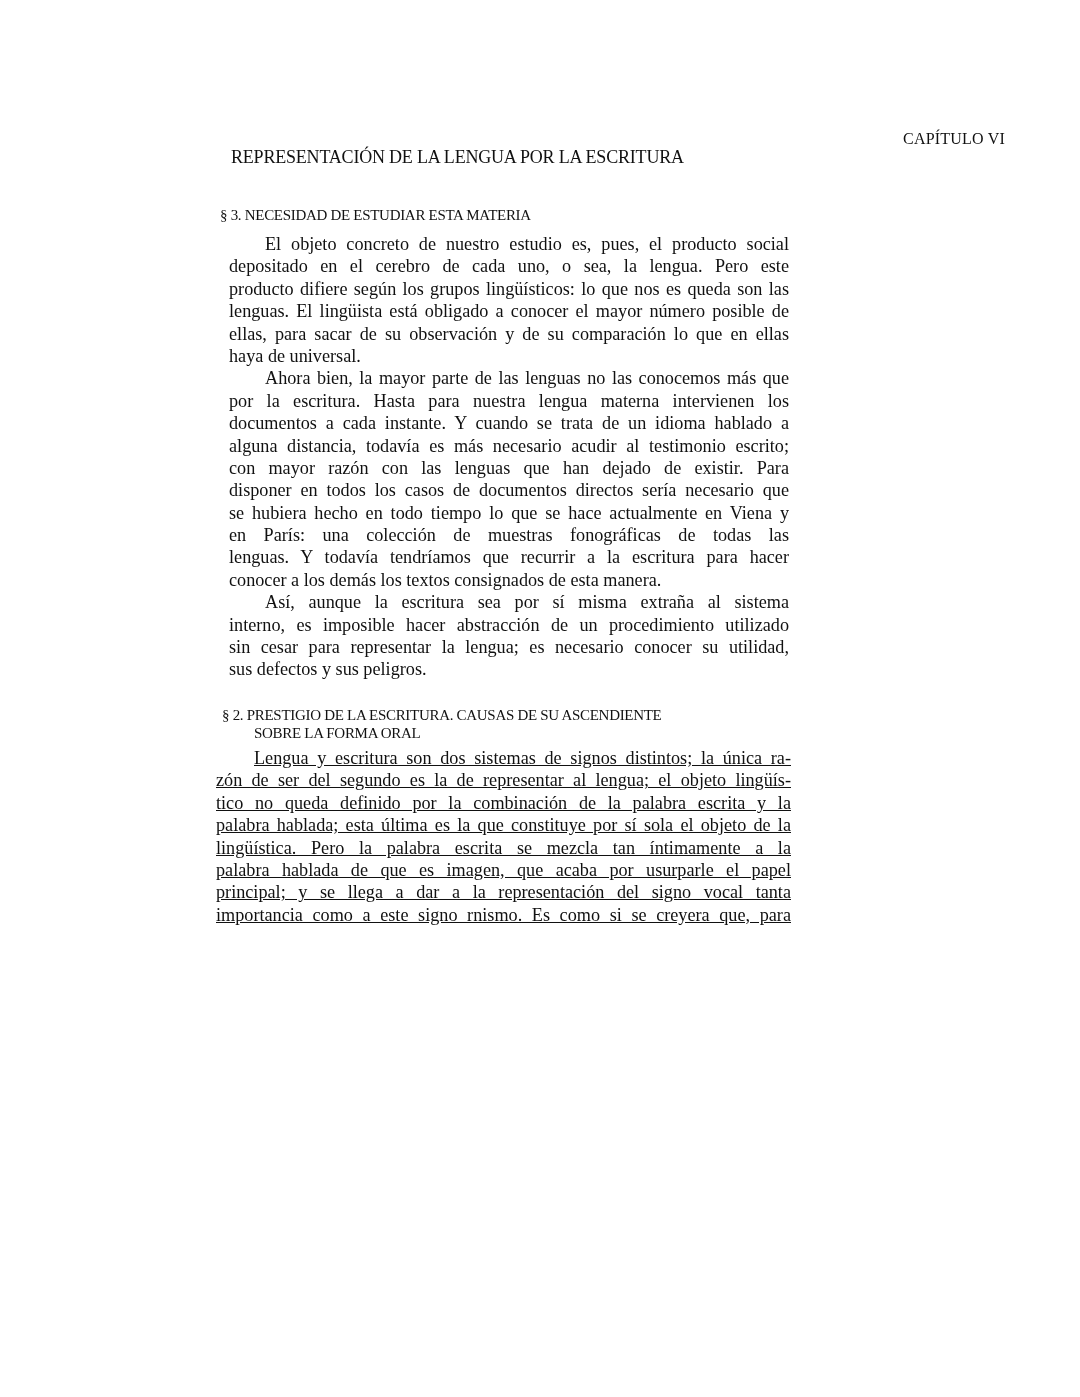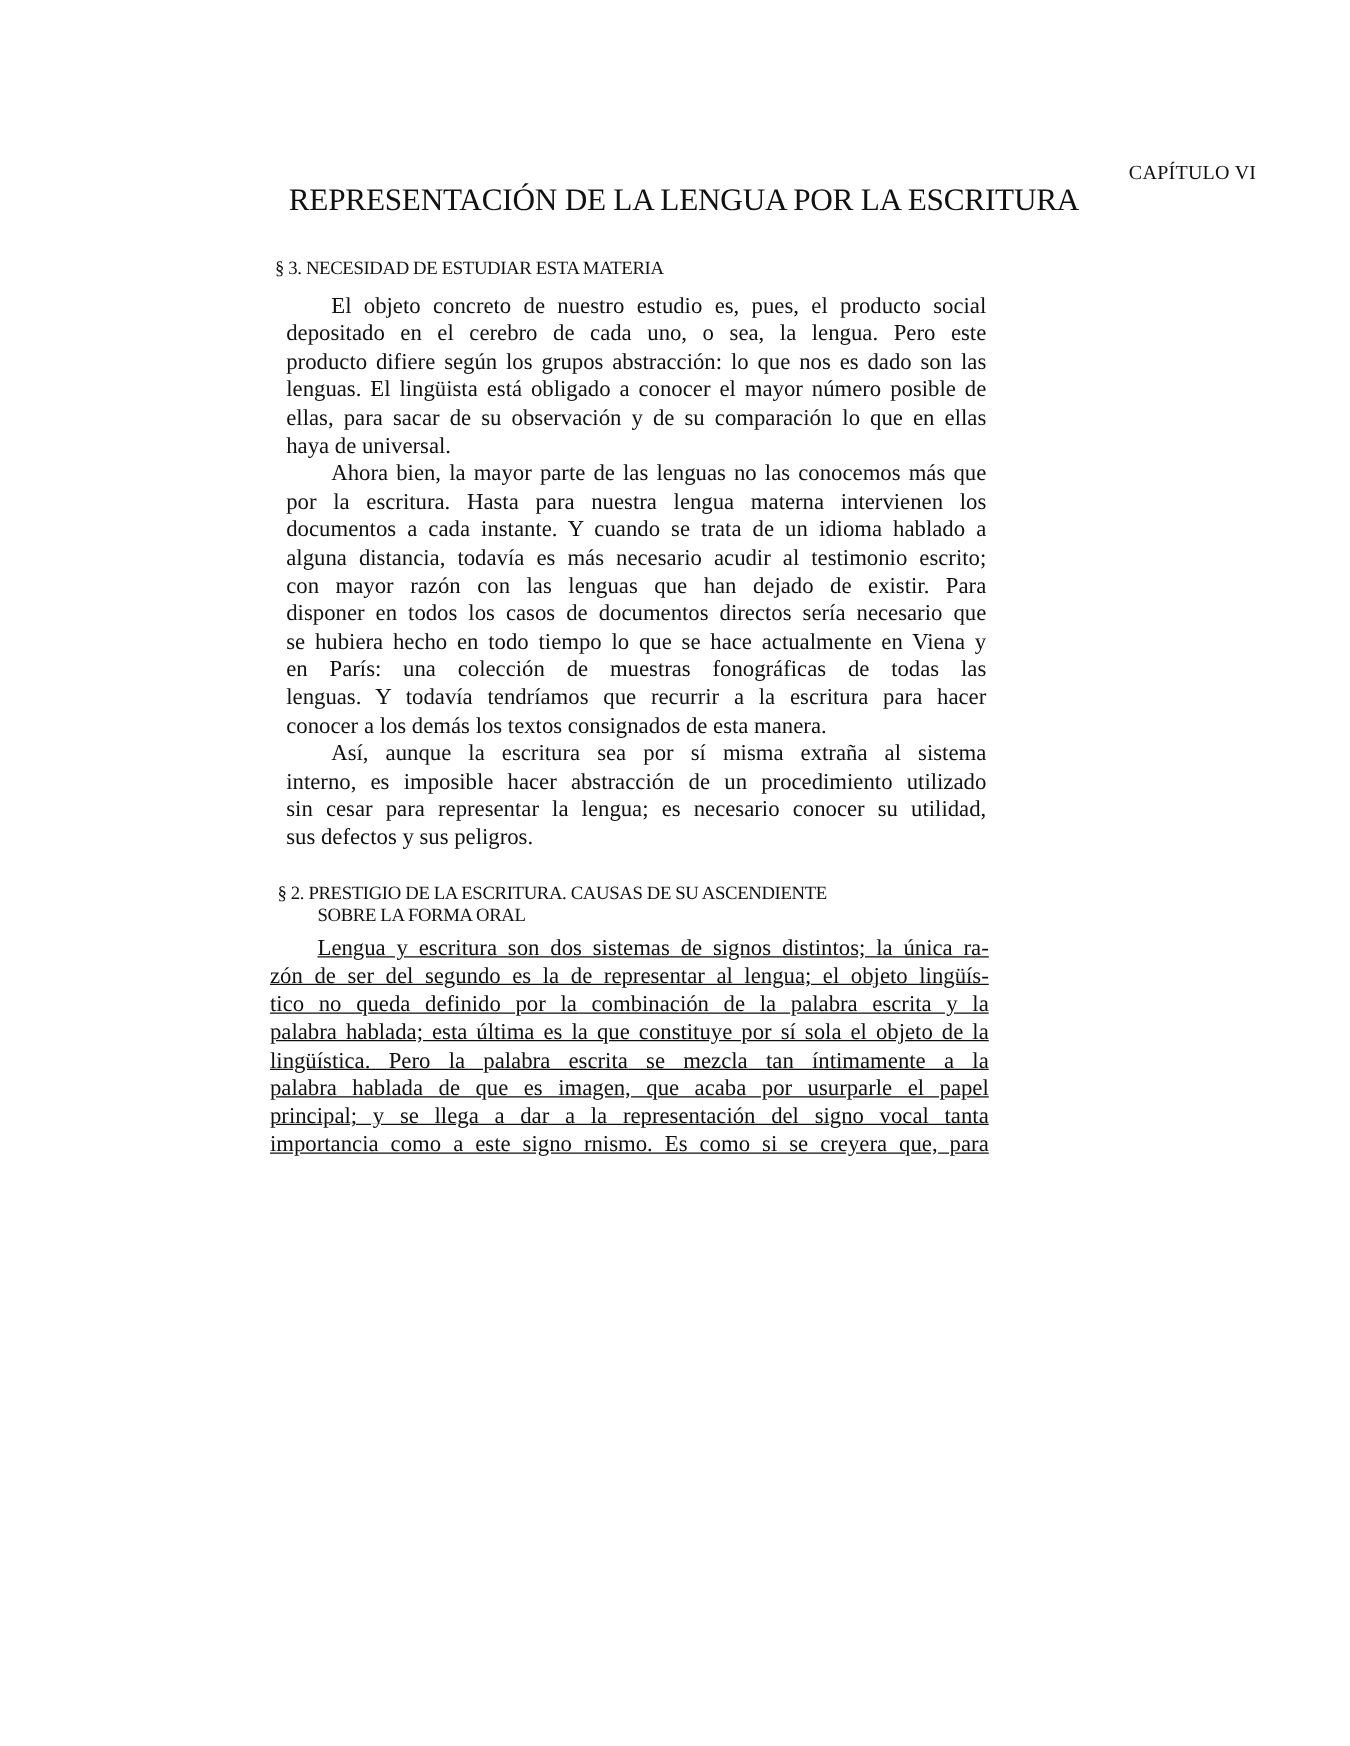--- a/index.html
+++ b/index.html
@@ -28,21 +28,21 @@
       width: 1005px;
       text-align: right;
       font-size: 16px;
       letter-spacing: 0.2px;
       margin-top: 28px;
     }
     .chapter-title {
       position: absolute;
       top: 147px;
       left: 231px;
-      font-size: 25px;
+      font-size: 18px;
       letter-spacing: -0.2px;
       white-space: nowrap;
     }
     .section-heading {
       position: absolute;
       font-size: 15px;
       letter-spacing: -0.3px;
       white-space: nowrap;
       line-height: 18px;
     }
@@ -83,21 +83,21 @@
   <div class="chapter-label">CAPÍTULO VI</div>
   <div class="chapter-title">REPRESENTACIÓN DE LA LENGUA POR LA ESCRITURA</div>
 
   <div class="section-heading" id="sec1-heading">
     <span>§ 3. NECESIDAD DE ESTUDIAR ESTA MATERIA</span>
   </div>
 
   <div class="block" id="sec1-body">
     <span class="line indent">El objeto concreto de nuestro estudio es, pues, el producto social</span>
     <span class="line">depositado en el cerebro de cada uno, o sea, la lengua. Pero este</span>
-    <span class="line">producto difiere según los grupos abstracción: lo que nos es dado son las</span>
+    <span class="line">producto difiere según los grupos lingüísticos: lo que nos es queda son las</span>
     <span class="line">lenguas. El lingüista está obligado a conocer el mayor número posible de</span>
     <span class="line">ellas, para sacar de su observación y de su comparación lo que en ellas</span>
     <span class="line last">haya de universal.</span>
 
     <span class="line indent">Ahora bien, la mayor parte de las lenguas no las conocemos más que</span>
     <span class="line">por la escritura. Hasta para nuestra lengua materna intervienen los</span>
     <span class="line">documentos a cada instante. Y cuando se trata de un idioma hablado a</span>
     <span class="line">alguna distancia, todavía es más necesario acudir al testimonio escrito;</span>
     <span class="line">con mayor razón con las lenguas que han dejado de existir. Para</span>
     <span class="line">disponer en todos los casos de documentos directos sería necesario que</span>

